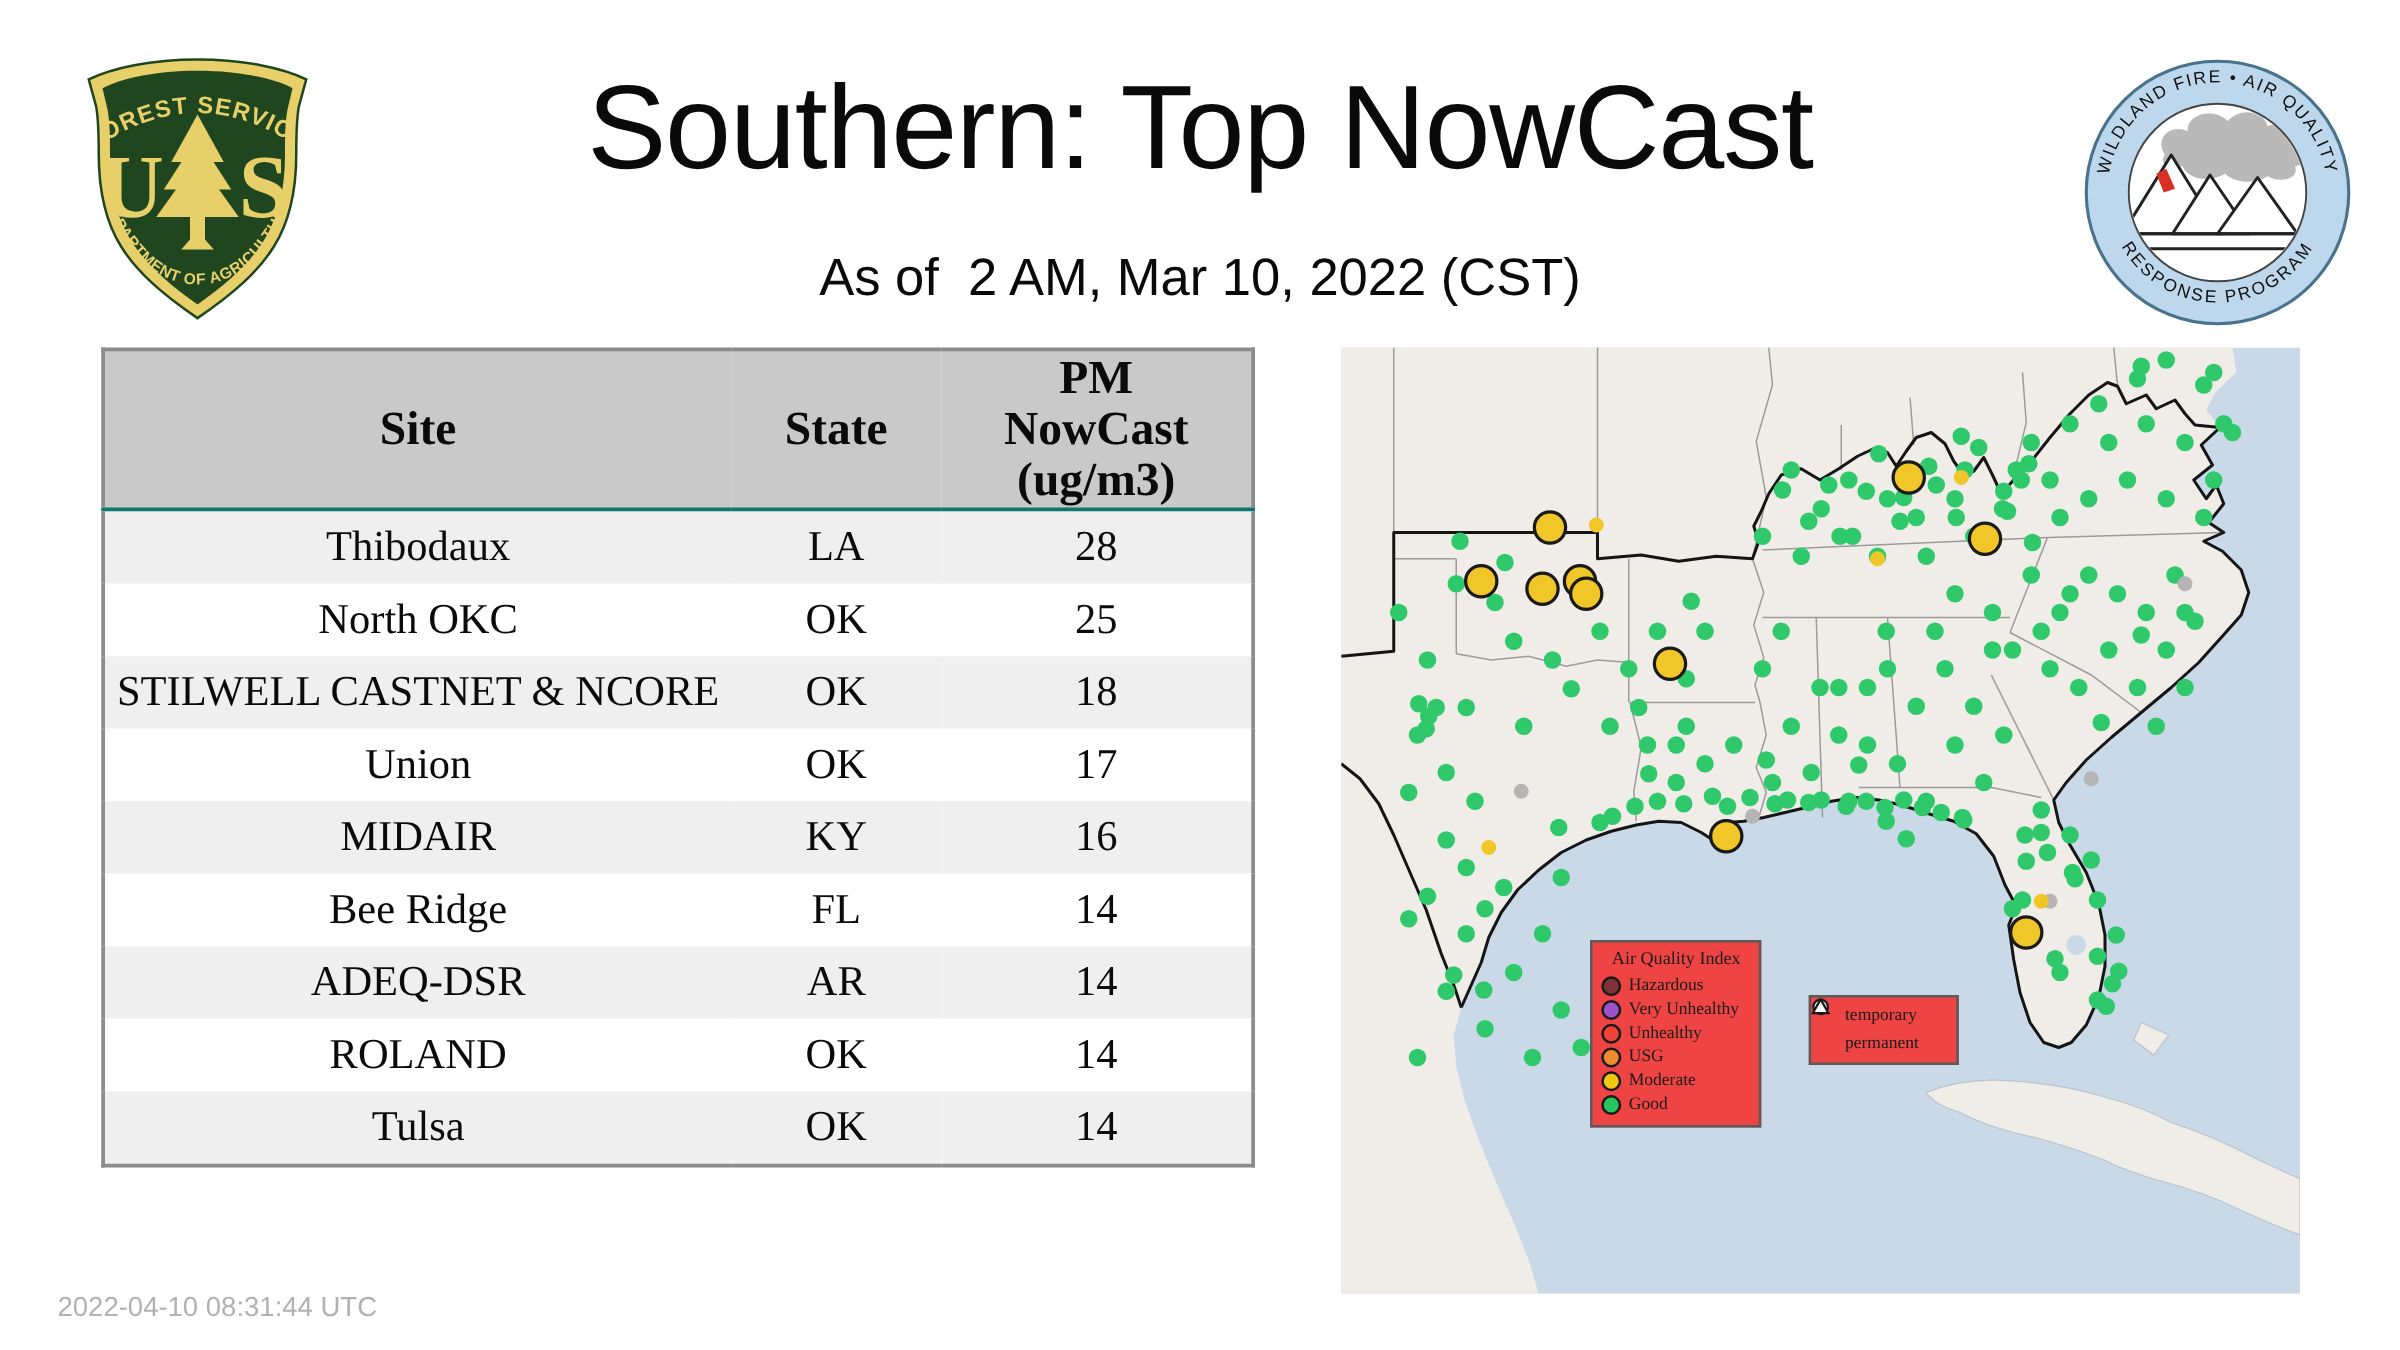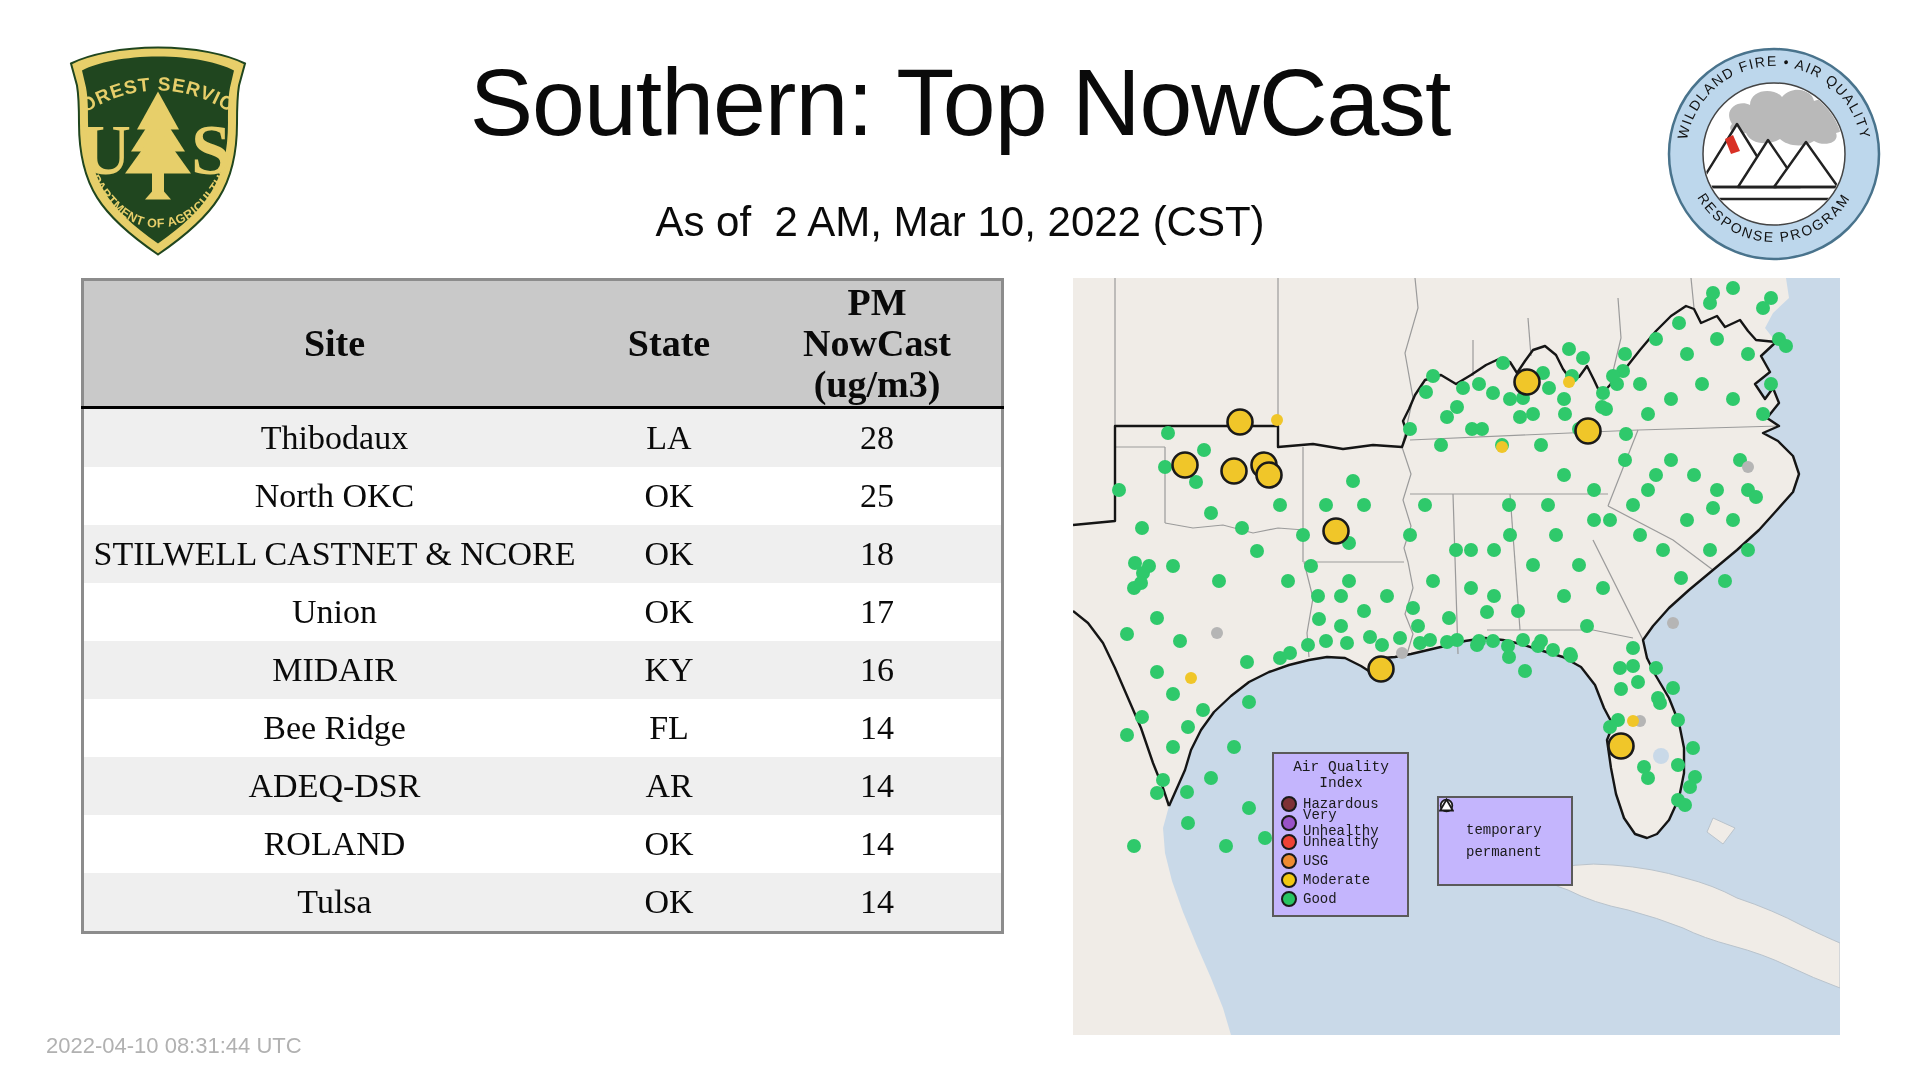--- a/index.html
+++ b/index.html
@@ -12,38 +12,38 @@
             font-size:42px;font-weight:400;color:#0a0a0a;white-space:pre;}
   
   #fs-logo{position:absolute;left:63px;top:42px;width:190px;height:218px;}
   #wf-logo{position:absolute;left:1660px;top:44px;width:228px;height:220px;}
   
   #site-table{position:absolute;left:81px;top:278px;width:911px;border-collapse:collapse;
               font-family:"Liberation Serif",serif;color:#0a0a0a;
               border:3px solid #8c8c8c;table-layout:fixed;}
   #site-table th{background:#c9c9c9;font-size:38px;font-weight:bold;height:123px;
                  vertical-align:middle;text-align:center;white-space:pre-line;line-height:41px;
-                 border-bottom:3px solid #000000;}
+                 border-bottom:3px solid #0f766e;}
   #site-table td{font-size:34px;height:58px;text-align:center;vertical-align:middle;padding:0;margin-left:48px;}
   #site-table tbody tr:nth-child(odd){background:#efefef;}
   #site-table tbody tr:nth-child(even){background:#ffffff;}
   .col-site{width:499px;} .col-state{width:166px;} .col-pm{width:246px;}
   
   #timestamp{position:absolute;left:46px;top:1033px;font-size:22px;color:#b1b1b1;}
   
   #map{position:absolute;left:1073px;top:278px;width:767px;height:757px;}
   #map svg{position:absolute;left:0;top:0;}
-  .map-box{position:absolute;background:#c4b5fd;border:2px solid #5a5a5a;
-           font-family:Liberation Mono, monospace;color:#1a1a1a;box-sizing:border-box;}
+  .map-box{position:absolute;background:#ef4444;border:2px solid #5a5a5a;
+           font-family:Liberation Serif, serif;color:#1a1a1a;box-sizing:border-box;}
   #aqi-legend{left:199px;top:474px;width:137px;padding:5px 6px 7px 7px;}
   #aqi-legend .lg-title{font-size:14.5px;text-align:center;margin-bottom:3px;}
   .lg-item{display:flex;align-items:center;height:19px;font-size:14px;}
   .lg-swatch{width:12px;height:12px;border-radius:50%;border:2px solid #1a1a1a;
              margin-right:6px;flex:0 0 auto;}
-  #mk-legend{left:364px;top:518px;width:136px;padding:21px 6px;}
+  #mk-legend{left:374px;top:518px;width:120px;padding:4px 6px;}
   .mk-row{display:flex;align-items:center;height:22px;font-size:14px;}
   .mk-icon{width:18px;display:inline-flex;justify-content:center;margin-right:3px;}
 </style>
 </head>
 <body>
 
 <div id="page">
 
   <svg id="fs-logo" viewBox="0 0 190 215">
     <path d="M95,4 C132,4 164,11 182,20 L176,42 C174,54 174,64 174,80 C174,142 152,172 95,211 C38,172 16,142 16,80 C16,64 16,54 14,42 L8,20 C26,11 58,4 95,4 Z" fill="#e7cf6a" stroke="#20461f" stroke-width="2"></path>

